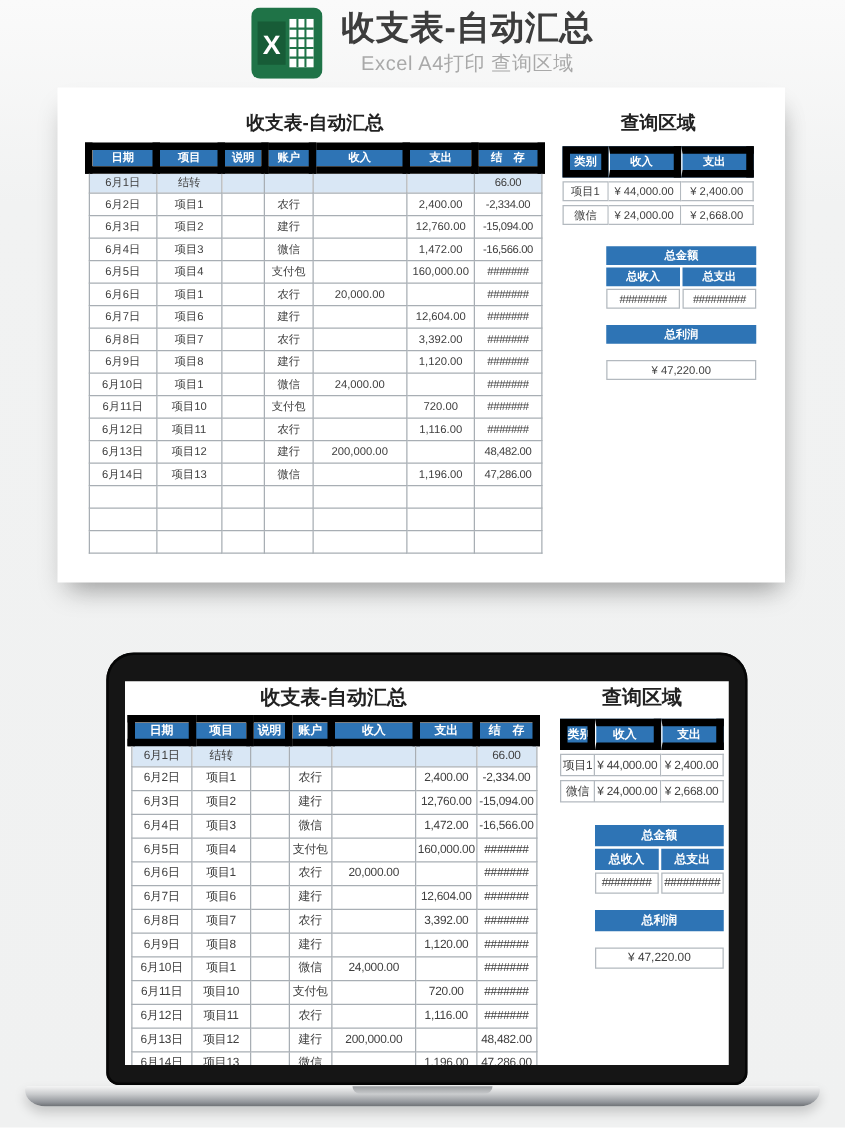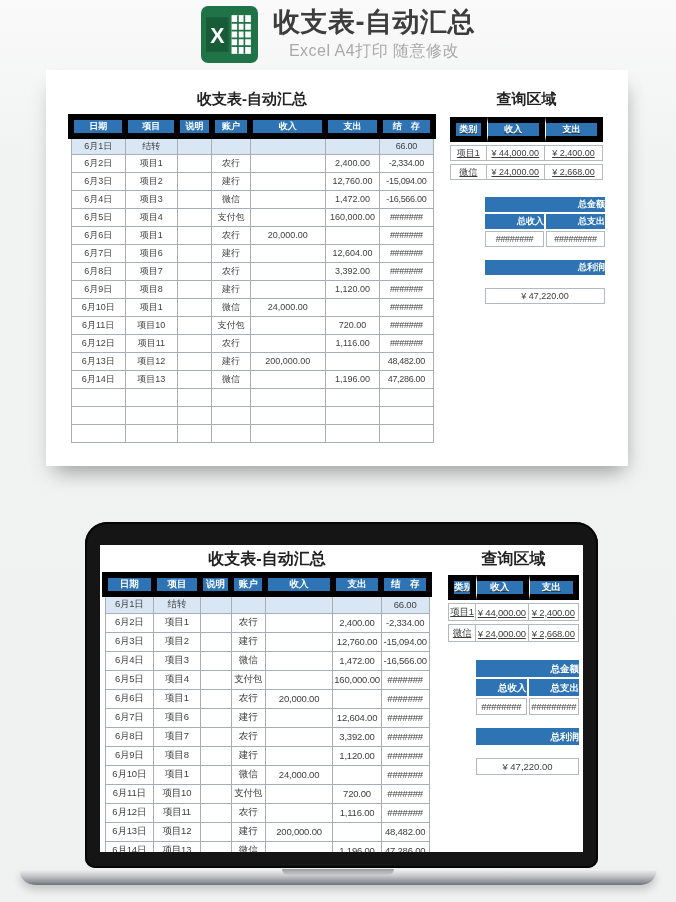--- a/index.html
+++ b/index.html
@@ -29,27 +29,27 @@
   .main-area, .query-area { position:absolute; }
 
   table { width:100%; table-layout:fixed; }
   th,td { white-space:nowrap; overflow:hidden; text-align:center; font-weight:normal; }
   thead th { background:#2E74B5; color:#fff; font-weight:bold; border:6px solid #000000; }
 
   .main-table { border-collapse:collapse; }
   .main-table td { border:1px solid #a8aeb4; color:#404040; }
   .main-table tr.row-highlight td { background:#d9e7f5;margin-left:17px; }
 
-  .query-table { border-collapse:separate; border-spacing:0 3px;text-decoration:underline; }
+  .query-table { border-collapse:separate; border-spacing:0 3px; }
   .query-table td { background:#fff; border:1px solid #b3b9bf; color:#404040; }
   .query-table td + td { border-left:0; }
   .query-table th + th { border-left:0; border-left:1px solid #fff; }
 
   .summary { position:relative; }
-  .sum-h { background:#2E74B5; color:#fff; font-weight:bold; text-align:right; }
+  .sum-h { background:#2E74B5; color:#fff; font-weight:bold; text-align:center; }
   .sum-v { background:#fff; border:1px solid #b3b9bf; text-align:center; color:#404040; }
   .sum-pair { display:grid; grid-template-columns:1fr 1fr; gap:2px; margin-top:2px; }
   .sum-block { margin-top:13px; }
 
   
   .sheet--paper .main-area { left:22px; top:18px; width:368px; }
   .sheet--paper .query-area { left:404px; top:18px; width:153px; }
   .sheet--paper .sheet-title { font-size:15px; height:26px; line-height:22px; }
   .sheet--paper th { font-size:9px; height:16px; }
   .sheet--paper td { font-size:9px; height:18px; }
@@ -102,21 +102,21 @@
     <svg viewBox="0 0 56 56" width="57" height="57">
       <rect x="0" y="0" width="56" height="56" rx="7" fill="#1F7347"></rect>
       <rect x="30" y="9" width="19" height="38" fill="#ffffff"></rect>
       <path stroke="#1F7347" stroke-width="1.6" fill="none" d="M30 16.6h19 M30 24.2h19 M30 31.8h19 M30 39.4h19 M36.3 9v38 M42.6 9v38"></path>
       <rect x="5" y="11" width="22" height="34" fill="#175C37"></rect>
       <text x="16" y="36.5" font-size="21" font-weight="bold" fill="#ffffff" text-anchor="middle">X</text>
     </svg>
   </div>
   <div class="brand-text">
     <div class="brand-title">收支表-自动汇总</div>
-    <div class="brand-sub">Excel A4打印 随意修改</div>
+    <div class="brand-sub">Excel A4打印 查询区域</div>
   </div>
 </header>
 
 <section class="paper">
   <div class="sheet sheet--paper">
 
     <div class="main-area">
       <div class="sheet-title">收支表-自动汇总</div>
       <table class="main-table">
         <colgroup>

